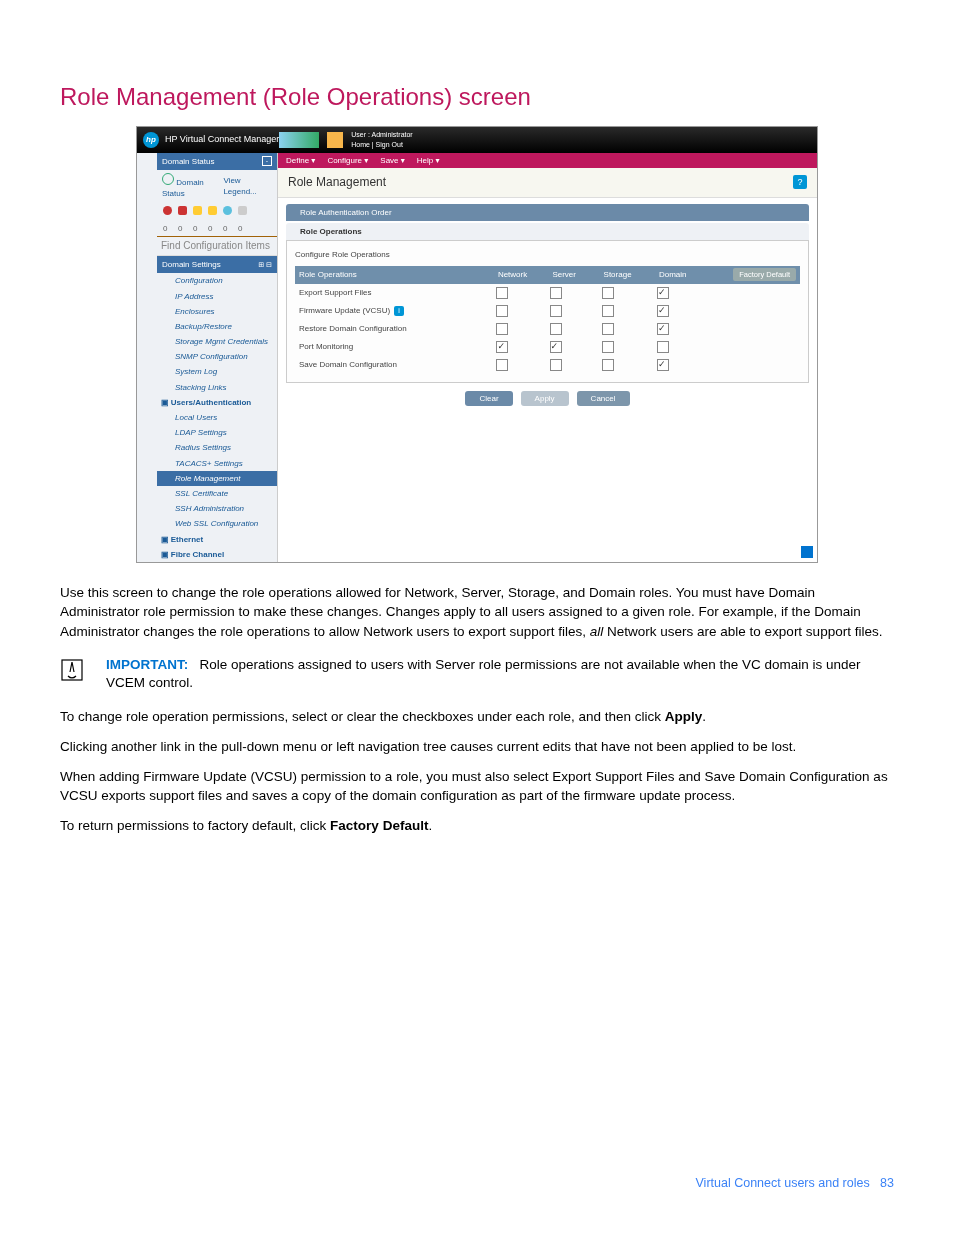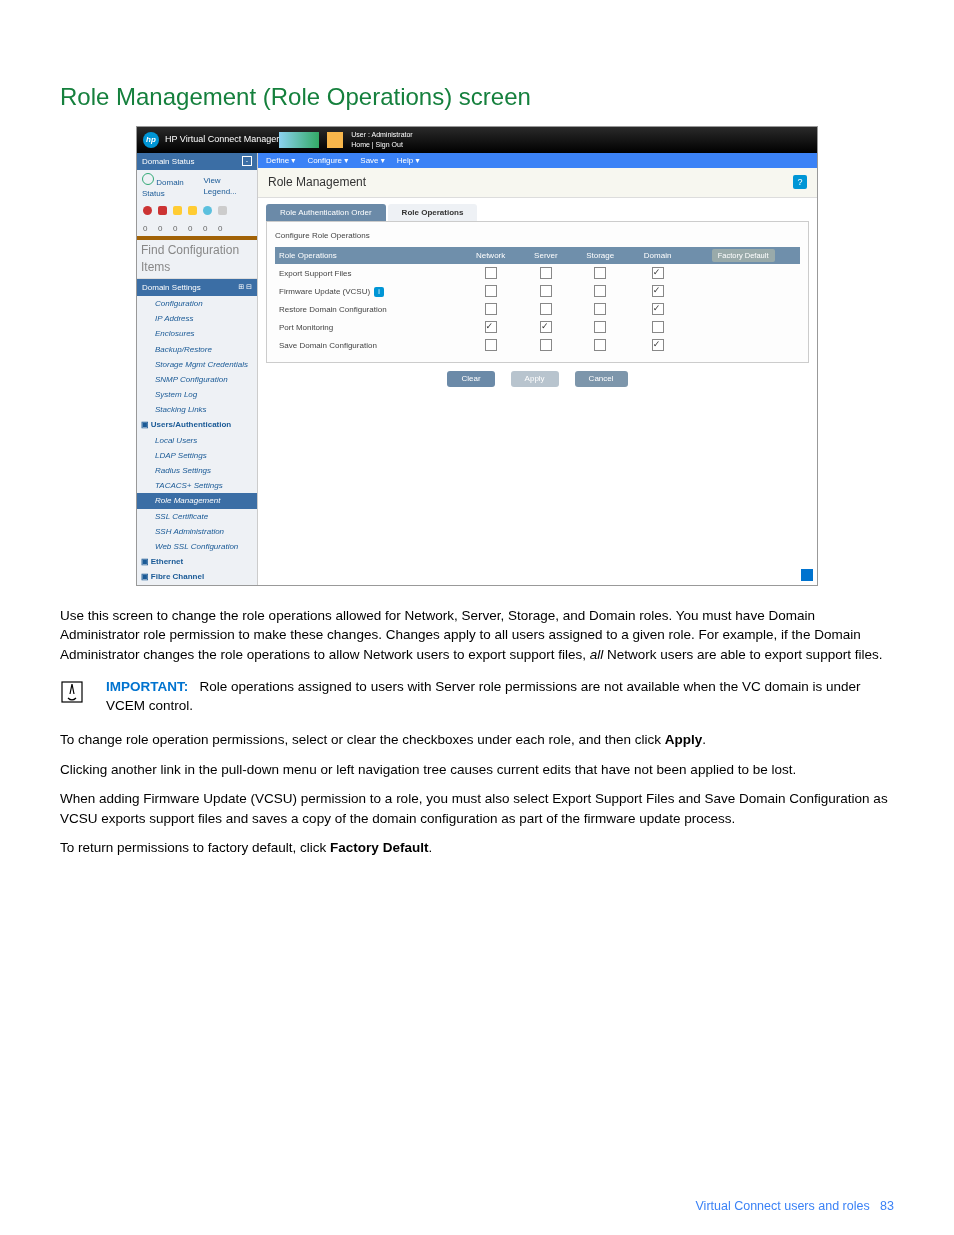--- a/index.html
+++ b/index.html
@@ -7,21 +7,21 @@
     margin: 0;
     padding: 40px 60px;
     background: #fff;
     color: #000;
     font-size: 14px;
     line-height: 1.4;
   }
   h1 {
     font-family: Arial, Helvetica, sans-serif;
     font-weight: normal;
-    color: #15803d;
+    color: #be185d;
     font-size: 24px;
     margin: 40px 0 12px 0;
   }
   .screenshot {
     margin: 0 auto 20px auto;
     width: 680px;
     border: 1px solid #999;
     background: #fff;
     font-size: 9px;
     color: #333;
@@ -41,36 +41,37 @@
     background: #0096D6; display: inline-flex;
     align-items: center; justify-content: center;
     color: #fff; font-size: 8px; font-style: italic; font-weight: bold;
   }
   .ss-titlebar-right { display: flex; align-items: center; gap: 8px; font-size: 7px; }
   .ss-home-icon {
     width: 16px; height: 16px; background: #f7b64b;
     display: inline-block;
   }
   .ss-menubar {
-    background: #3b82f6;
+    background: #be185d;
     color: #fff;
     padding: 2px 8px;
     font-size: 8px;
     display: flex;
     gap: 12px;
   }
   .ss-body {
     display: flex;
     background: #f4f4f4;
   }
   .ss-sidebar {
     width: 120px;
     background: #eef1f5;
     border-right: 1px solid #ccc;
     font-size: 8px;
+    padding-left: 20px;
   }
   .ss-side-header {
     background: #3b6ea5;
     color: #fff;
     padding: 3px 5px;
     display: flex;
     justify-content: space-between;
     align-items: center;
   }
   .ss-side-subheader {
@@ -86,22 +87,22 @@
     padding: 4px 6px;
     flex-wrap: wrap;
   }
   .ss-status-icons span {
     width: 9px; height: 9px; display: inline-block;
     border-radius: 2px;
   }
   .ss-find {
     padding: 2px 4px;
     color: #888;
-    font-size: 12px;
-    border-top: 4px solid #a16207;
+    font-size: 10px;
+    border-top: 1px solid #a16207;
     border-bottom: 1px solid #ddd;
   }
   .ss-side-item {
     padding: 2px 8px;
     color: #1a5a96;
     cursor: pointer;
   }
   .ss-side-item.indent { padding-left: 18px; font-style: italic; }
   .ss-side-item.active {
     background: #3b6ea5;
@@ -130,20 +131,21 @@
   .ss-help-icon {
     width: 14px; height: 14px; background: #0096D6;
     color: #fff; font-size: 9px;
     display: inline-flex; align-items: center; justify-content: center;
     border-radius: 2px;
   }
   .ss-tabs {
     display: flex;
     padding: 6px 8px 0 8px;
     gap: 2px;
+    flex-direction: column;
   }
   .ss-tab {
     background: #6b8aa8;
     color: #fff;
     padding: 3px 14px;
     font-size: 8px;
     border-radius: 3px 3px 0 0;
   }
   .ss-tab.active {
     background: #eef1f5;
@@ -166,21 +168,21 @@
     border-collapse: collapse;
     font-size: 8px;
   }
   .ss-table th {
     background: #6f8fab;
     color: #fff;
     font-weight: normal;
     padding: 3px 4px;
     text-align: left;
   }
-  .ss-table th.center { text-align: center; }
+  .ss-table th.center { text-align: right; }
   .ss-table td {
     padding: 3px 4px;
     color: #444;
   }
   .ss-table td.center { text-align: center; }
   .ss-cb {
     width: 10px; height: 10px;
     display: inline-block;
     border: 1px solid #888;
     background: #fff;
@@ -207,21 +209,21 @@
     background: #0096D6;
     color: #fff;
     font-size: 7px;
     text-align: center;
     line-height: 10px;
     border-radius: 2px;
     margin-left: 4px;
   }
   .ss-actions {
     display: flex;
-    gap: 16px;
+    gap: 8px;
     justify-content: center;
     margin: 8px 0 20px 0;
   }
   .ss-btn {
     padding: 2px 14px;
     font-size: 8px;
     color: #fff;
     border-radius: 3px;
     background: #6b8aa8;
   }

